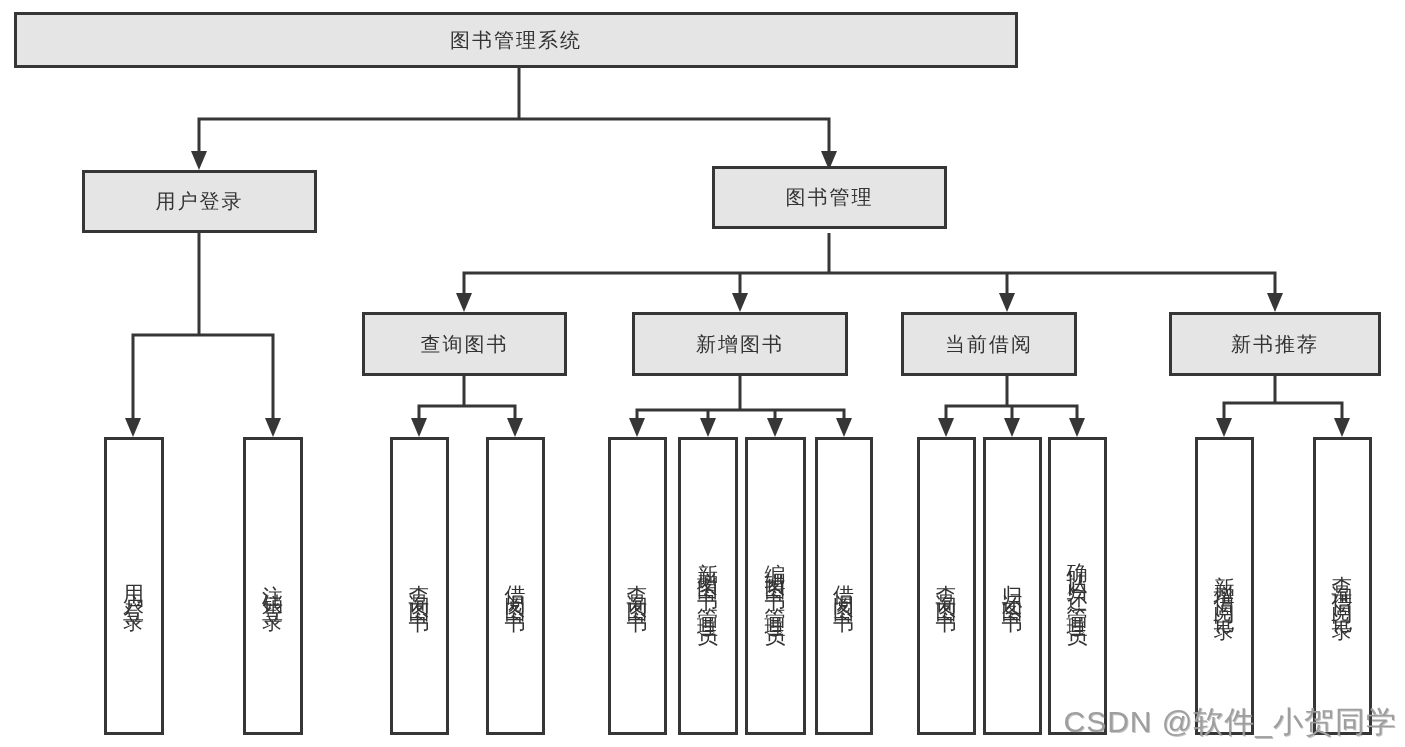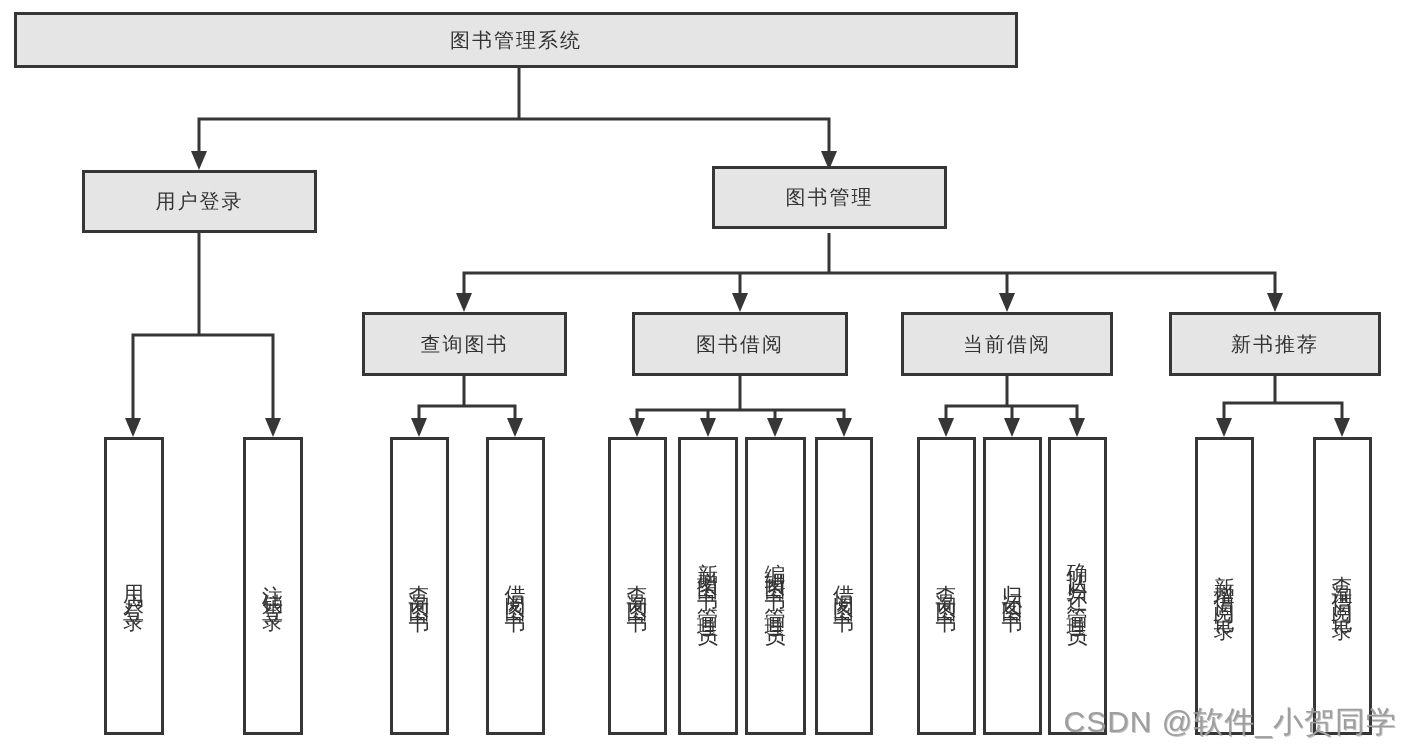--- a/index.html
+++ b/index.html
@@ -105,22 +105,22 @@
       <polygon points="1334,418 1350,418 1342,437"></polygon>
     </g>
   </svg>
 
   <div class="box" style="left:14px;top:12px;width:1004px;height:56px">图书管理系统</div>
 
   <div class="box" style="left:82px;top:170px;width:235px;height:63px">用户登录</div>
   <div class="box" style="left:712px;top:166px;width:235px;height:63px">图书管理</div>
 
   <div class="box" style="left:362px;top:312px;width:205px;height:64px">查询图书</div>
-  <div class="box" style="left:632px;top:312px;width:216px;height:64px">图书借阅</div>
-  <div class="box" style="left:901px;top:312px;width:212px;height:64px">当前借阅</div>
+  <div class="box" style="left:632px;top:312px;width:216px;height:64px">新增图书</div>
+  <div class="box" style="left:901px;top:312px;width:176px;height:64px">当前借阅</div>
   <div class="box" style="left:1169px;top:312px;width:212px;height:64px">新书推荐</div>
 
   <div class="leaf" style="left:104px;width:60px">
     <span class="vtext">用户登录</span>
   </div>
   <div class="leaf" style="left:243px;width:60px">
     <span class="vtext">注销登录</span>
   </div>
 
   <div class="leaf" style="left:390px">

